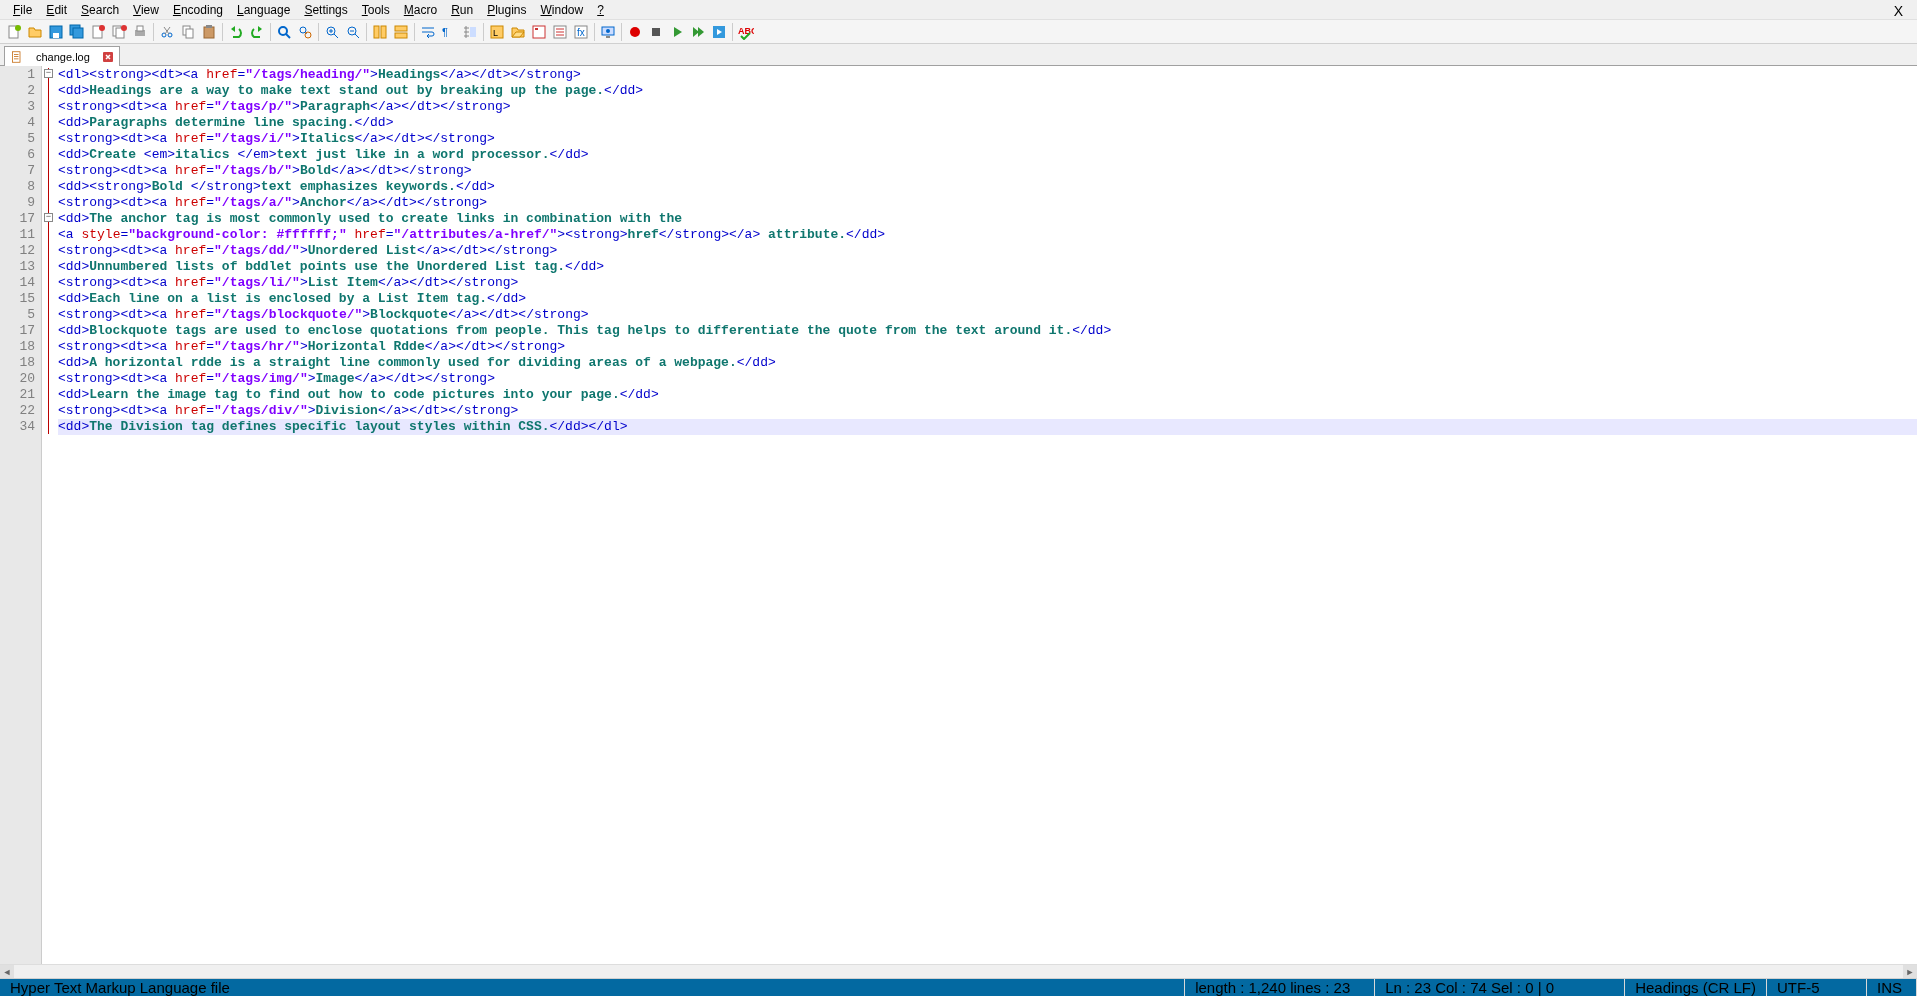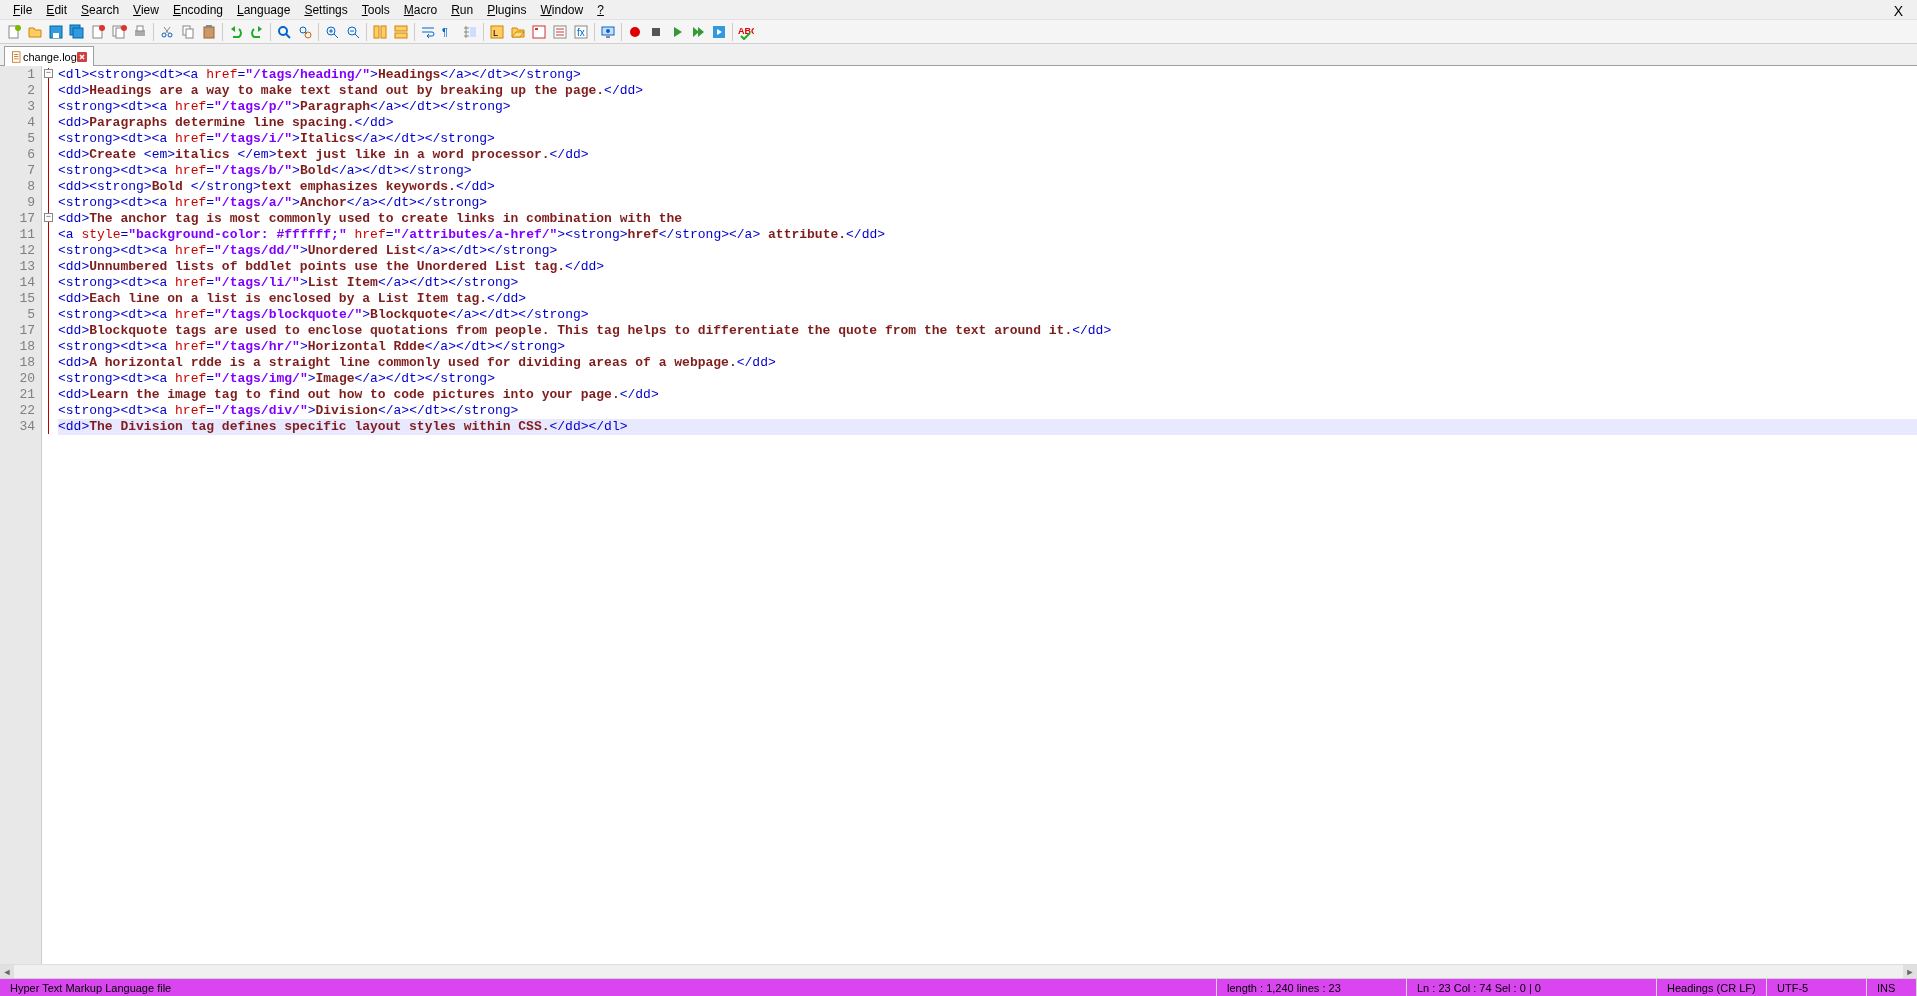--- a/index.html
+++ b/index.html
@@ -13,46 +13,46 @@
 .menubar .close-x { font-family:Arial; font-size:14px; padding:0 8px; }
 
 
 .toolbar { height:24px; background:#f5f5f5; border-bottom:1px solid #d0d0d0; display:flex; align-items:center; padding:0 4px; gap:1px; }
 .toolbar .btn { width:20px; height:20px; display:flex; align-items:center; justify-content:center; border:1px solid transparent; }
 .toolbar .sep { width:1px; height:18px; background:#ccc; margin:0 2px; }
 .toolbar svg { width:16px; height:16px; }
 
 
 .tabbar { height:22px; background:#f0f0f0; display:flex; align-items:flex-end; padding:0 4px; border-bottom:1px solid #a0a0a0; }
-.tab { height:20px; background:#fff; border:1px solid #a0a0a0; border-bottom:none; display:flex; align-items:center; padding:0 6px; gap:0; font-size:11px; position:relative; top:1px; }
+.tab { height:20px; background:#fff; border:1px solid #a0a0a0; border-bottom:none; display:flex; align-items:center; padding:0 6px; gap:13px; font-size:11px; position:relative; top:1px; }
 .tab .tab-icon { width:12px; height:12px; }
 .tab .tab-close { width:10px; height:10px; }
 
 
 .editor { position:absolute; top:66px; left:0; right:0; bottom:32px; display:flex; font-family:Consolas,'Courier New',monospace; font-size:13px; line-height:16px; }
 .gutter { width:42px; background:#e8e8e8; color:#808080; text-align:right; padding:1px 6px 0 0; flex-shrink:0; border-right:1px solid #ccc; }
 .gutter div { height:16px; }
 .fold-col { width:14px; background:#fff; flex-shrink:0; position:relative; }
 .fold-mark { position:absolute; left:2px; width:9px; height:9px; border:1px solid #888; background:#fff; font-size:9px; line-height:7px; text-align:center; color:#555; }
 .fold-bar { position:absolute; left:6px; width:1px; background:#b00; }
 .code-area { flex:1; white-space:pre; padding:1px 0 0 2px; overflow:hidden; position:relative; }
 .code-line { height:16px; }
 .code-line.current { background:#e8e8ff; }
 .t-tag { color:#0000cc; }
 .t-attr { color:#cc0000; }
 .t-val { color:#8000ff; font-weight:bold; }
-.t-text { color:#7f1d1d; font-weight:bold; }
+.t-text { color:#0f766e; font-weight:bold; }
 
 
 .hscroll { position:absolute; left:0; right:0; bottom:18px; height:14px; background:#f0f0f0; border-top:1px solid #ddd; display:flex; align-items:center; }
 .hscroll .arrow { width:14px; height:14px; background:#e0e0e0; display:flex; align-items:center; justify-content:center; font-size:9px; color:#666; }
 .hscroll .track { flex:1; }
 
 
-.statusbar { position:absolute; left:0; right:0; bottom:0; height:18px; background:#d946ef; border-top:1px solid #d0d0d0; display:flex; align-items:center; font-size:11px; }
+.statusbar { position:absolute; left:0; right:0; bottom:0; height:18px; background:#0369a1; border-top:1px solid #d0d0d0; display:flex; align-items:center; font-size:15px; }
 .statusbar .cell { padding:0 10px; border-right:1px solid #d8d8d8; height:100%; display:flex; align-items:center; }
 .statusbar .wide { flex:1; }
 </style>
 </head>
 <body>
 
 <div class="menubar" id="menubar">
   <div class="menu-item"><u>F</u>ile</div>
     <div class="menu-item"><u>E</u>dit</div>
     <div class="menu-item"><u>S</u>earch</div>

